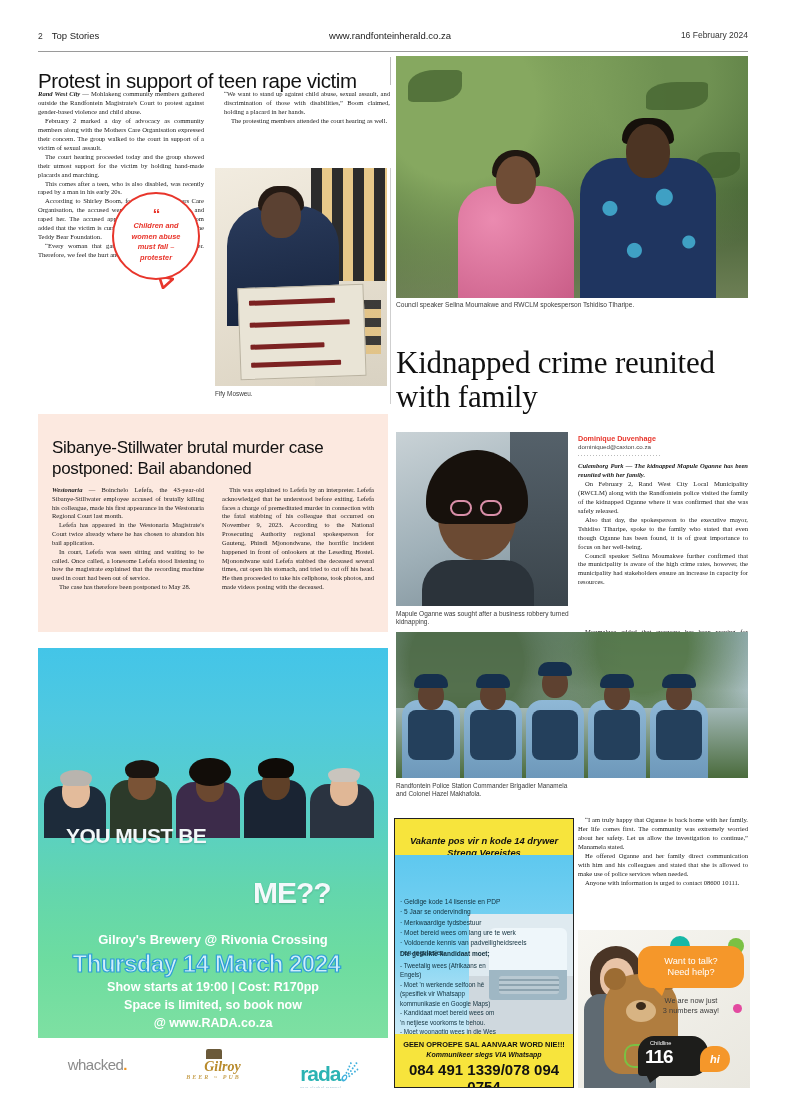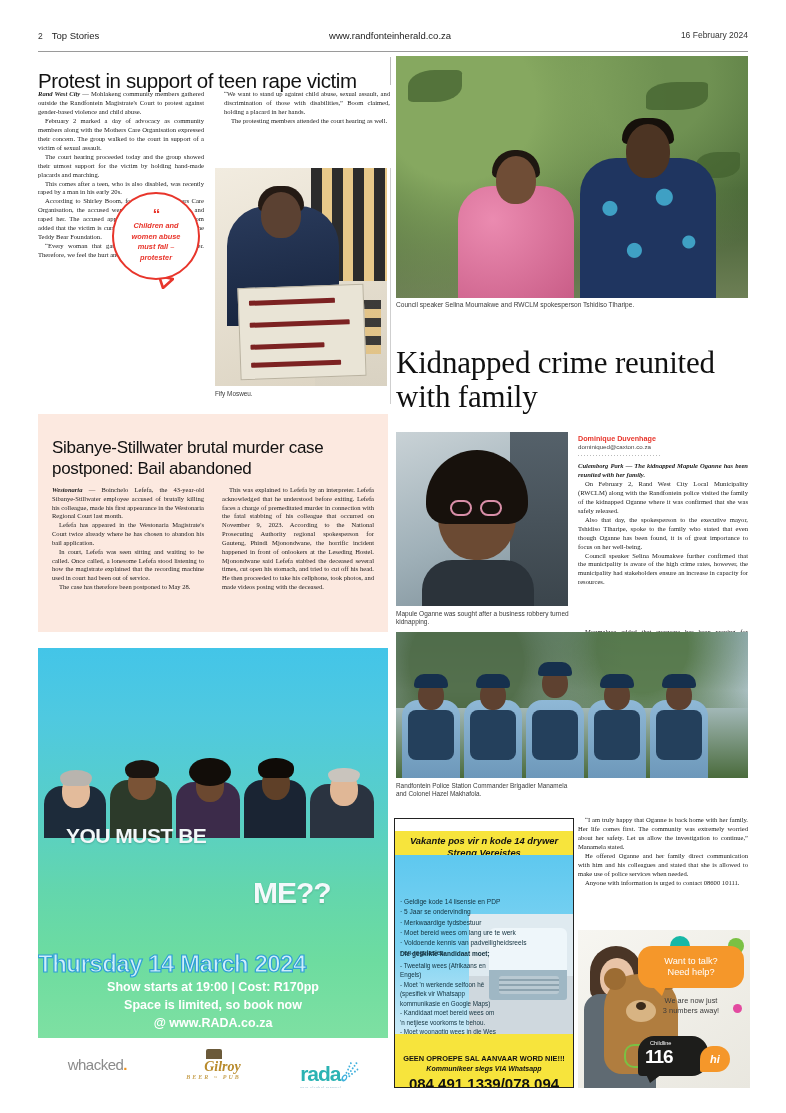--- a/index.html
+++ b/index.html
@@ -271,21 +271,21 @@
   .t-me {
     position:absolute; left:215px; top:52px; font-family:"Liberation Sans", sans-serif;
     font-weight:bold; font-size:30px; color:#f4f9fb; letter-spacing:-1px;
     text-shadow:0 1px 2px rgba(0,0,0,.18);
   }
   .adc-venue {
     position:absolute; left:0; top:284px; width:350px; text-align:center;
     font-family:"Liberation Sans", sans-serif; font-weight:bold; font-size:13px; color:#ffffff;
   }
   .adc-date {
-    position:absolute; left:0; top:302px; width:337px; 
+    position:absolute; left:0; top:302px; width:337px; text-align:center;
     font-family:"Liberation Sans", sans-serif; font-weight:bold; font-size:24px;
     color:#cfeefb; letter-spacing:-0.5px; -webkit-text-stroke:1.2px #2f9fd6;
   }
   .adc-l1, .adc-l2, .adc-l3 {
     position:absolute; left:0; width:350px; text-align:center;
     font-family:"Liberation Sans", sans-serif; font-weight:bold; font-size:12.5px; color:#ffffff;
   }
   .adc-l1 { top:332px; } .adc-l2 { top:350px; } .adc-l3 { top:368px; }
 
   .adc-logos { position:absolute; left:0; top:392px; width:350px; height:48px; background:#fff;
@@ -298,24 +298,24 @@
   .logo-rada { font-family:"Liberation Sans", sans-serif; font-size:21px; color:#2bb3b3; font-weight:bold; letter-spacing:-1px; position:relative;margin-top:24px; }
   .logo-rada .fig { color:#3fb0dd; }
   .logo-rada .tag { display:block; font-size:3.6px; color:#9bbfd0; letter-spacing:.4px; font-weight:normal; }
 
   
   .ad-vac {
     position:absolute; left:394px; top:818px; width:180px; height:270px;
     background:#ffffff; border:1px solid #222; overflow:hidden;
   }
   .vac-head {
-    position:absolute; left:0; top:0; width:178px; padding:4px 6px;
+    position:absolute; left:0; top:0; width:178px; padding:16px 6px;
     background:#f7e43c; text-align:center;
     font-family:"Liberation Sans", sans-serif; font-weight:bold; font-style:italic;
-    font-size:9.4px; line-height:1.25; color:#111;margin-top:12px;
+    font-size:9.4px; line-height:1.25; color:#111;
   }
   .vac-body {
     position:absolute; left:0; top:36px; width:178px; height:233px;
     background:linear-gradient(180deg,#5ec8ef 0%,#7ed3f2 40%,#bfe6f6 70%,#e8f5fb 100%);
   }
   .vac-truck {
     position:absolute; right:0; bottom:54px; width:104px; height:120px;
     background:linear-gradient(180deg,#dfeaf0 0 52%, #cfd8de 52% 100%);
   }
   .truck-cab { position:absolute; right:6px; bottom:34px; width:78px; height:72px;
@@ -332,21 +332,21 @@
   .vac-sub {
     position:absolute; left:5px; top:95px; width:96px;
     font-family:"Liberation Sans", sans-serif; font-size:6.5px; font-weight:bold; color:#12303d;
   }
   .vac-list2 {
     position:absolute; left:5px; top:106px; width:96px;
     font-family:"Liberation Sans", sans-serif; font-size:6.3px; line-height:1.5; color:#12303d;
   }
   .vac-foot {
     position:absolute; left:0; bottom:0; width:178px; height:54px; background:#f7e43c;
-    text-align:center; padding-top:20px;
+    text-align:center; padding-top:6px;
     font-family:"Liberation Sans", sans-serif; color:#111;
   }
   .vac-foot .l1 { font-size:7.4px; font-weight:bold; }
   .vac-foot .l2 { font-size:7px; font-weight:bold; font-style:italic; margin-top:2px; }
   .vac-foot .l3 { font-size:15px; font-weight:bold; margin-top:3px; }
 
   
   .ad-child {
     position:absolute; left:578px; top:930px; width:172px; height:158px;
     background:#f2f1ec; overflow:hidden;
@@ -589,20 +589,21 @@
           <div class="hd" style="left:20px;top:22px;width:28px;height:34px;background:#e0b796;"></div>
           <div class="hr" style="left:18px;top:18px;width:32px;height:14px;background:#c9c4bd;"></div>
         </div>
       </div>
 
       <div class="adc-title">
         <div class="t-youmust">YOU MUST BE</div>
         <div class="t-me">ME??</div>
       </div>
 
+      <div class="adc-venue">Gilroy's Brewery @ Rivonia Crossing</div>
       <div class="adc-date">Thursday 14 March 2024</div>
       <div class="adc-l1">Show starts at 19:00 | Cost: R170pp</div>
       <div class="adc-l2">Space is limited, so book now</div>
       <div class="adc-l3">@ www.RADA.co.za</div>
     </div>
 
     <div class="adc-logos">
       <div class="logo-whacked">
         <span>whacked</span><span class="sw">.</span>
       </div>

